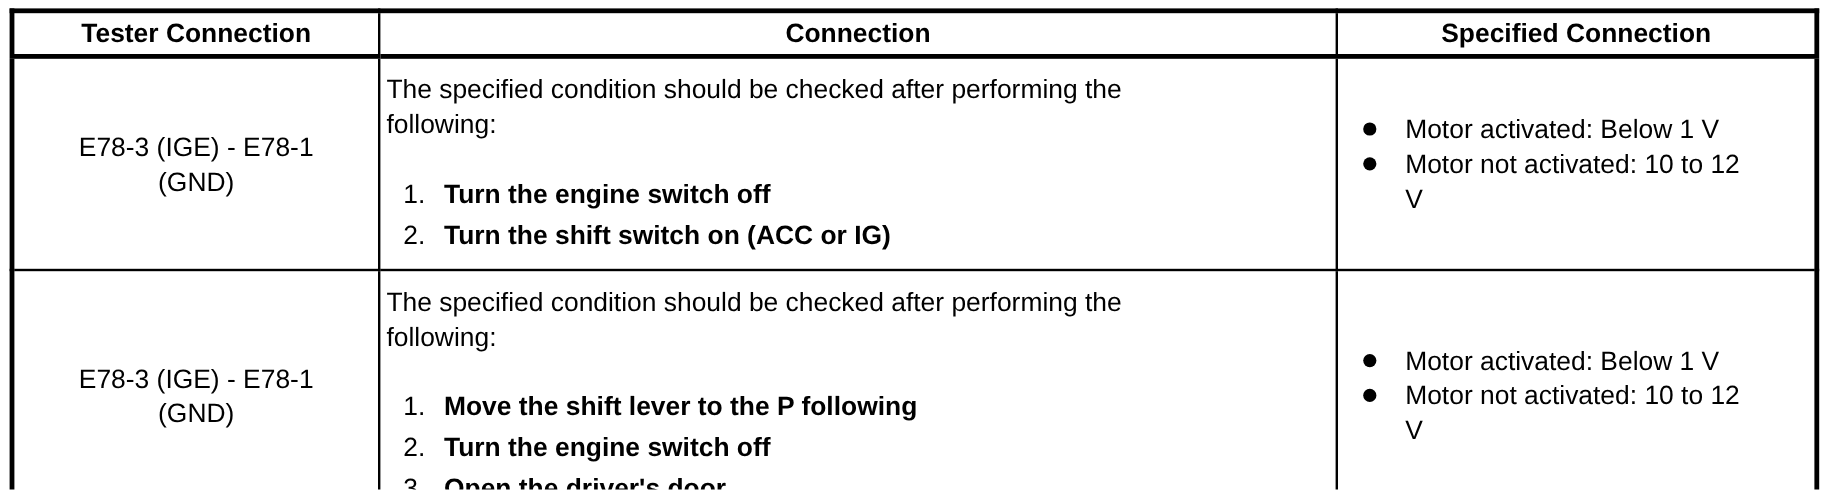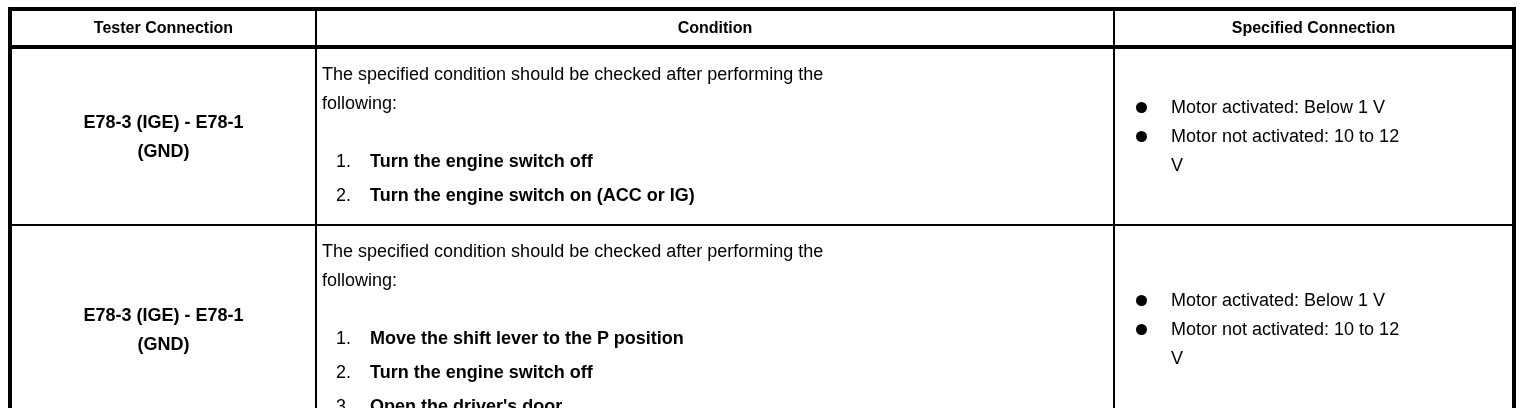--- a/index.html
+++ b/index.html
@@ -24,38 +24,37 @@
     width: 1504px;
     border: 4px solid #000000;
   }
   col.c1 { width: 306px; }
   col.c2 { width: 798px; }
   col.c3 { width: 400px; }
   th {
     border: 2px solid #000000;
     border-bottom: 4px solid #000000;
     height: 34px;
-    font-size: 16px;
+    font-size: 22px;
     font-weight: bold;
     text-align: center;
     vertical-align: middle;
     padding: 0;
   }
   td {
     border: 2px solid #000000;
-    font-size: 18px;
+    font-size: 22px;
     line-height: 29px;
     padding: 0;
   }
   tr.body-row-1 td { height: 158px; }
   tr.body-row-2 td { height: 190px; }
   td.connection-cell {
     text-align: center;
     vertical-align: middle;
-    font-weight: bold;
   }
   td.condition-cell {
     vertical-align: top;
     padding: 11px 8px 6px 5px;
   }
   .intro-line { white-space: nowrap; }
   .steps { margin-top: 29px; }
   .step { display: flex; padding-left: 14px; }
   .step + .step { margin-top: 5px; }
   .step-num { flex: none; width: 34px; }
@@ -82,41 +81,41 @@
 <div class="doc">
   <table class="spec-table">
     <colgroup>
       <col class="c1">
         <col class="c2">
         <col class="c3">
     </colgroup>
     <thead>
       <tr>
         <th>Tester Connection</th>
-        <th>Condition</th>
+        <th>Connection</th>
         <th>Specified Connection</th>
       </tr>
     </thead>
     <tbody>
       <tr class="body-row-1">
         <td class="connection-cell">
           <div>E78-3 (IGE) - E78-1</div>
           <div>(GND)</div>
         </td>
         <td class="condition-cell">
           <div class="intro-line">The specified condition should be checked after performing the</div>
           <div class="intro-line">following:</div>
           <div class="steps">
             <div class="step">
               <span class="step-num">1.</span>
               <span class="step-text">Turn the engine switch off</span>
             </div>
             <div class="step">
               <span class="step-num">2.</span>
-              <span class="step-text">Turn the engine switch on (ACC or IG)</span>
+              <span class="step-text">Turn the shift switch on (ACC or IG)</span>
             </div>
           </div>
         </td>
         <td class="specified-cell">
           <div class="bullet-item">
             <span class="bullet-icon-col">
                 <span class="bullet-dot"></span>
               </span>
             <div class="bullet-lines">
               <div class="bullet-line">Motor activated: Below 1 V</div>
@@ -137,21 +136,21 @@
         <td class="connection-cell">
           <div>E78-3 (IGE) - E78-1</div>
           <div>(GND)</div>
         </td>
         <td class="condition-cell">
           <div class="intro-line">The specified condition should be checked after performing the</div>
           <div class="intro-line">following:</div>
           <div class="steps">
             <div class="step">
               <span class="step-num">1.</span>
-              <span class="step-text">Move the shift lever to the P position</span>
+              <span class="step-text">Move the shift lever to the P following</span>
             </div>
             <div class="step">
               <span class="step-num">2.</span>
               <span class="step-text">Turn the engine switch off</span>
             </div>
             <div class="step">
               <span class="step-num">3.</span>
               <span class="step-text">Open the driver's door</span>
             </div>
           </div>

